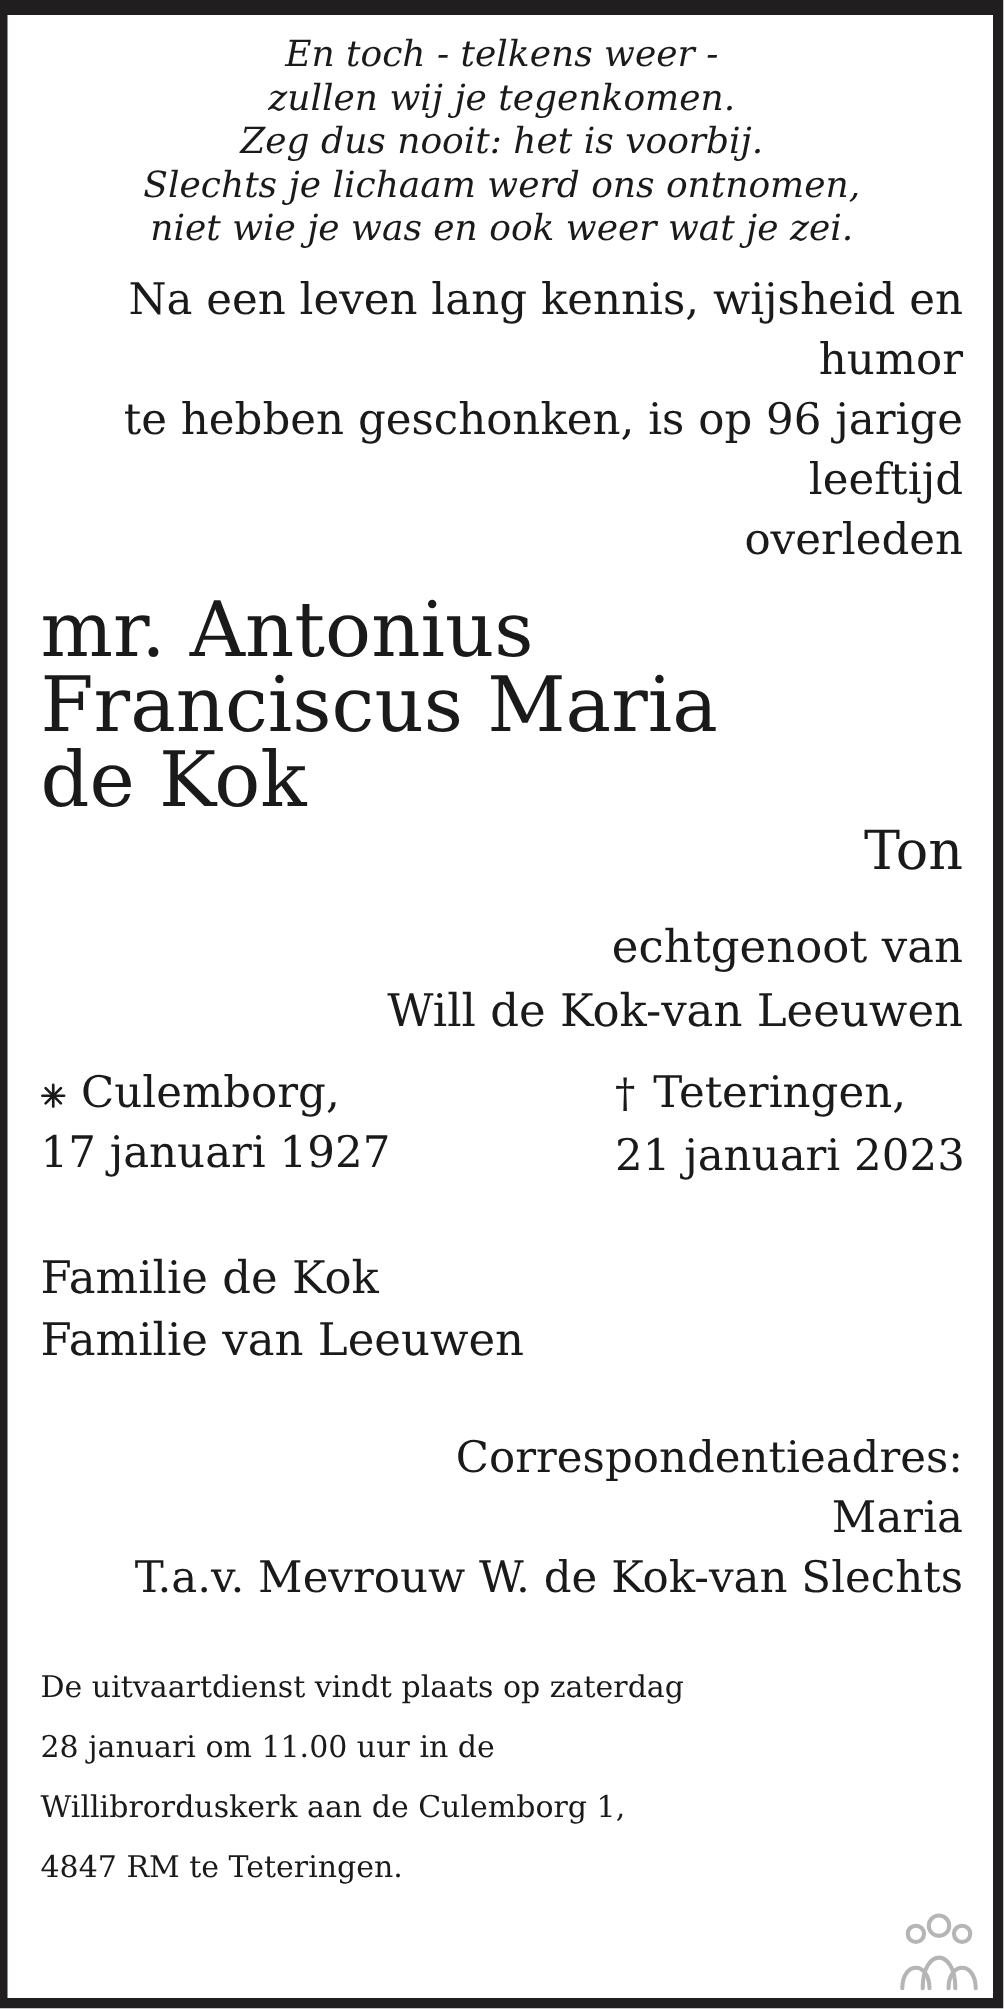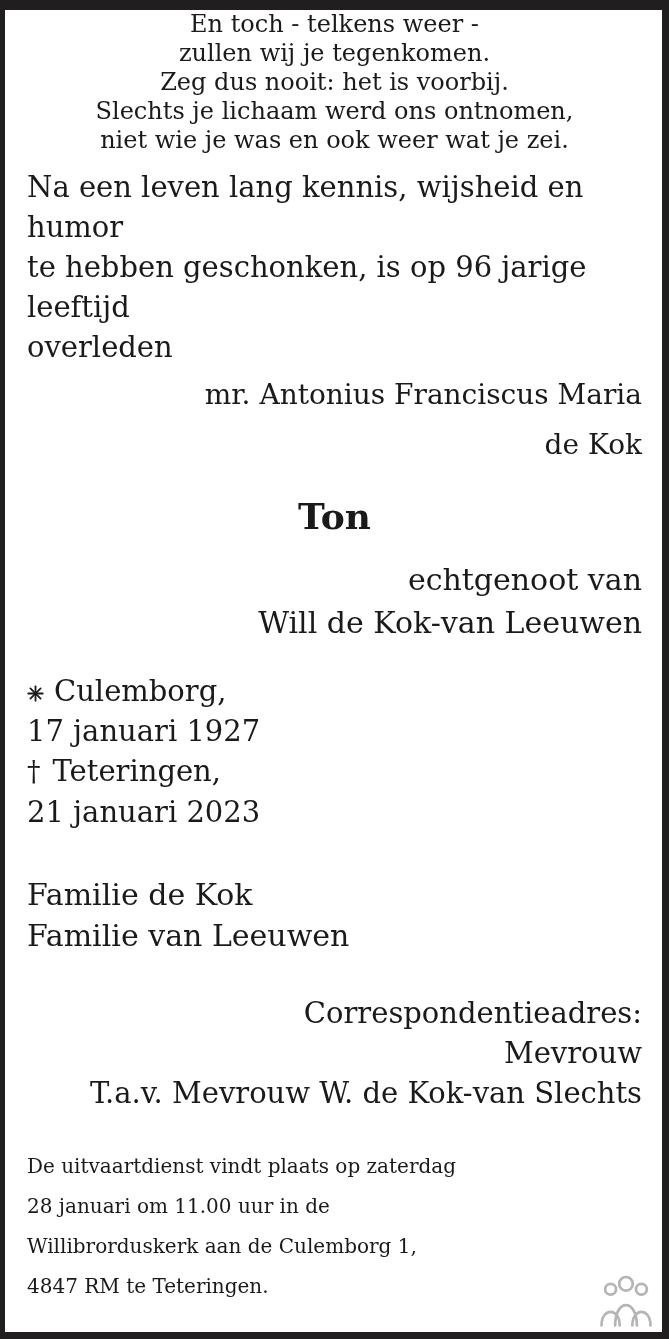--- a/index.html
+++ b/index.html
@@ -17,54 +17,56 @@
     border-color: #211e1f;
     border-width: 10px 7px 7px 5px;
     overflow: hidden;
   }
   .content {
     position: relative;
     height: 100%;
     padding: 0 20px 0 22px;
   }
   .poem {
+    margin-top: 12px;
     text-align: center;
+    font-style: italic;
     font-size: 24px;
     line-height: 29px;
   }
   .intro {
     margin-top: 12px;
     font-size: 29px;
     line-height: 40px;
+    text-align: right;
   }
   .deceased-name {
-    margin-top: 3px;
-    text-align: right;
-    font-size: 28px;
+    margin-top: 17px;
+    text-align: left;
+    font-size: 51px;
     line-height: 50px;
   }
   .nickname {
-    margin-top: 24px;
-    text-align: center;
+    margin-top: 0;
+    text-align: right;
     font-size: 36px;
-    font-weight: bold;
+    font-weight: normal;
     line-height: 44px;
   }
   .spouse {
     margin-top: 20px;
     text-align: right;
     font-size: 30px;
     line-height: 43px;
   }
   .dates-row {
-    margin-top: 27px;
+    margin-top: 12px;
     display: flex;
     font-size: 29px;
     line-height: 40px;
-    flex-direction: column;
   }
   .dates-row .birth-col { width: 383px; flex: none; }
   .dates-row .death-col { flex: none; }
   .sym {
     display: inline-block;
     margin-right: 10px;
   }
   .star-svg { width: 17px; height: 17px; vertical-align: -1px; }
   .dagger { font-size: 27px; margin-right: 12px; }
   .family-block {
@@ -145,21 +147,21 @@
       </div>
     </div>
 
     <div class="family-block">
       <div>Familie de Kok</div>
       <div>Familie van Leeuwen</div>
     </div>
 
     <div class="address-block">
       <div>Correspondentieadres:</div>
-      <div>Mevrouw</div>
+      <div>Maria</div>
       <div>T.a.v. Mevrouw W. de Kok-van Slechts</div>
     </div>
 
     <div class="service-block">
       <div>De uitvaartdienst vindt plaats op zaterdag</div>
       <div>28 januari om 11.00 uur in de</div>
       <div>Willibrorduskerk aan de Culemborg 1,</div>
       <div>4847 RM te Teteringen.</div>
     </div>
 

